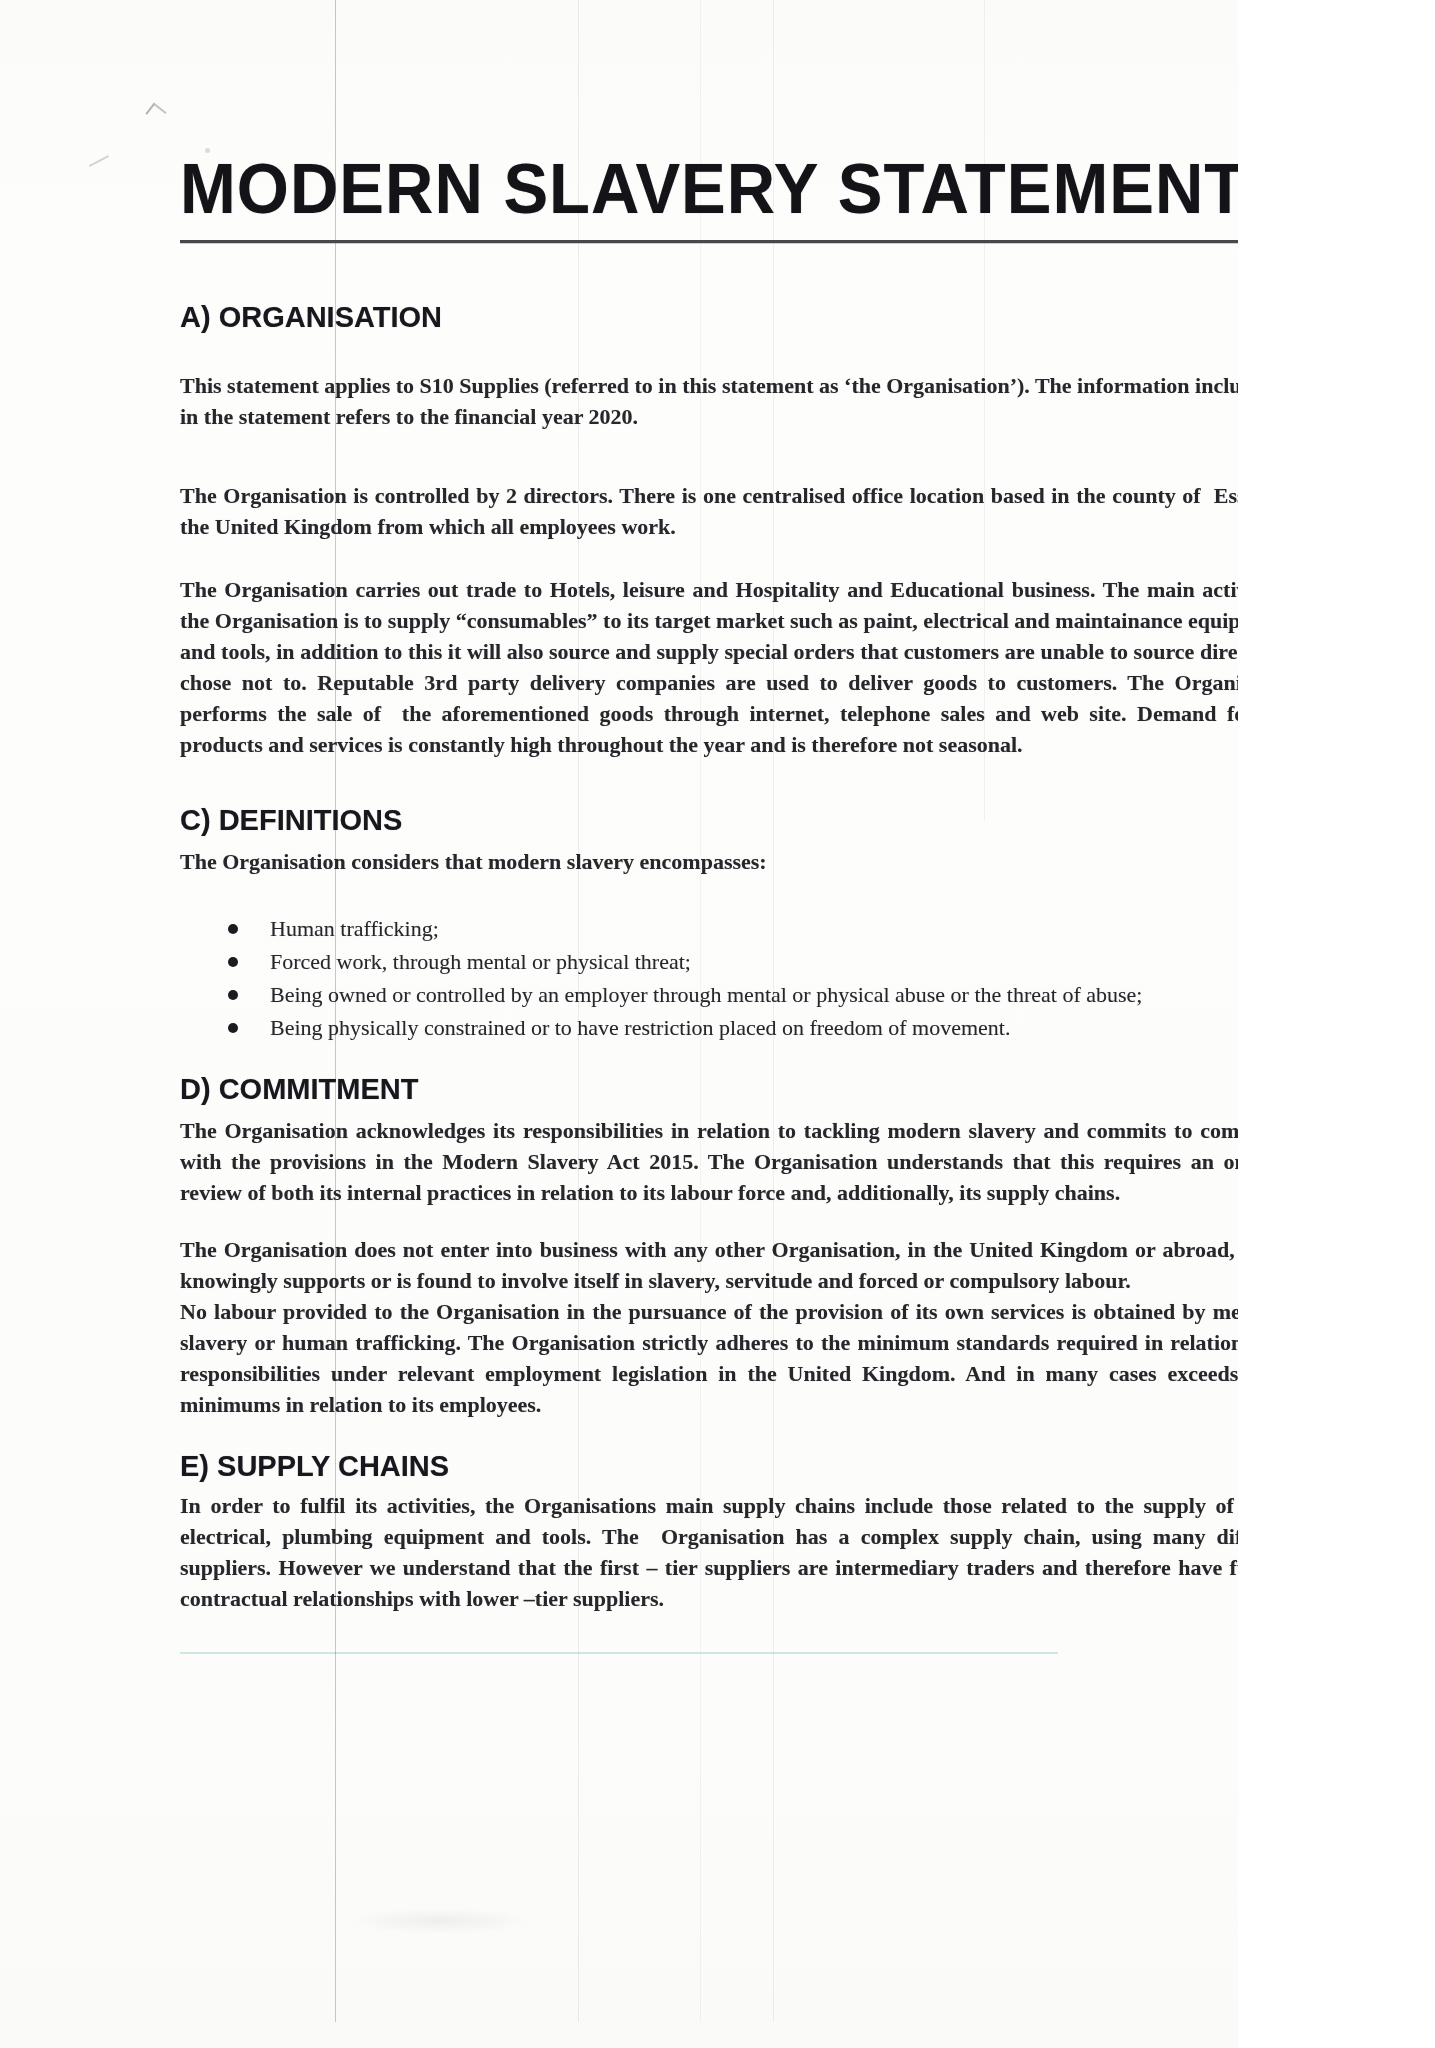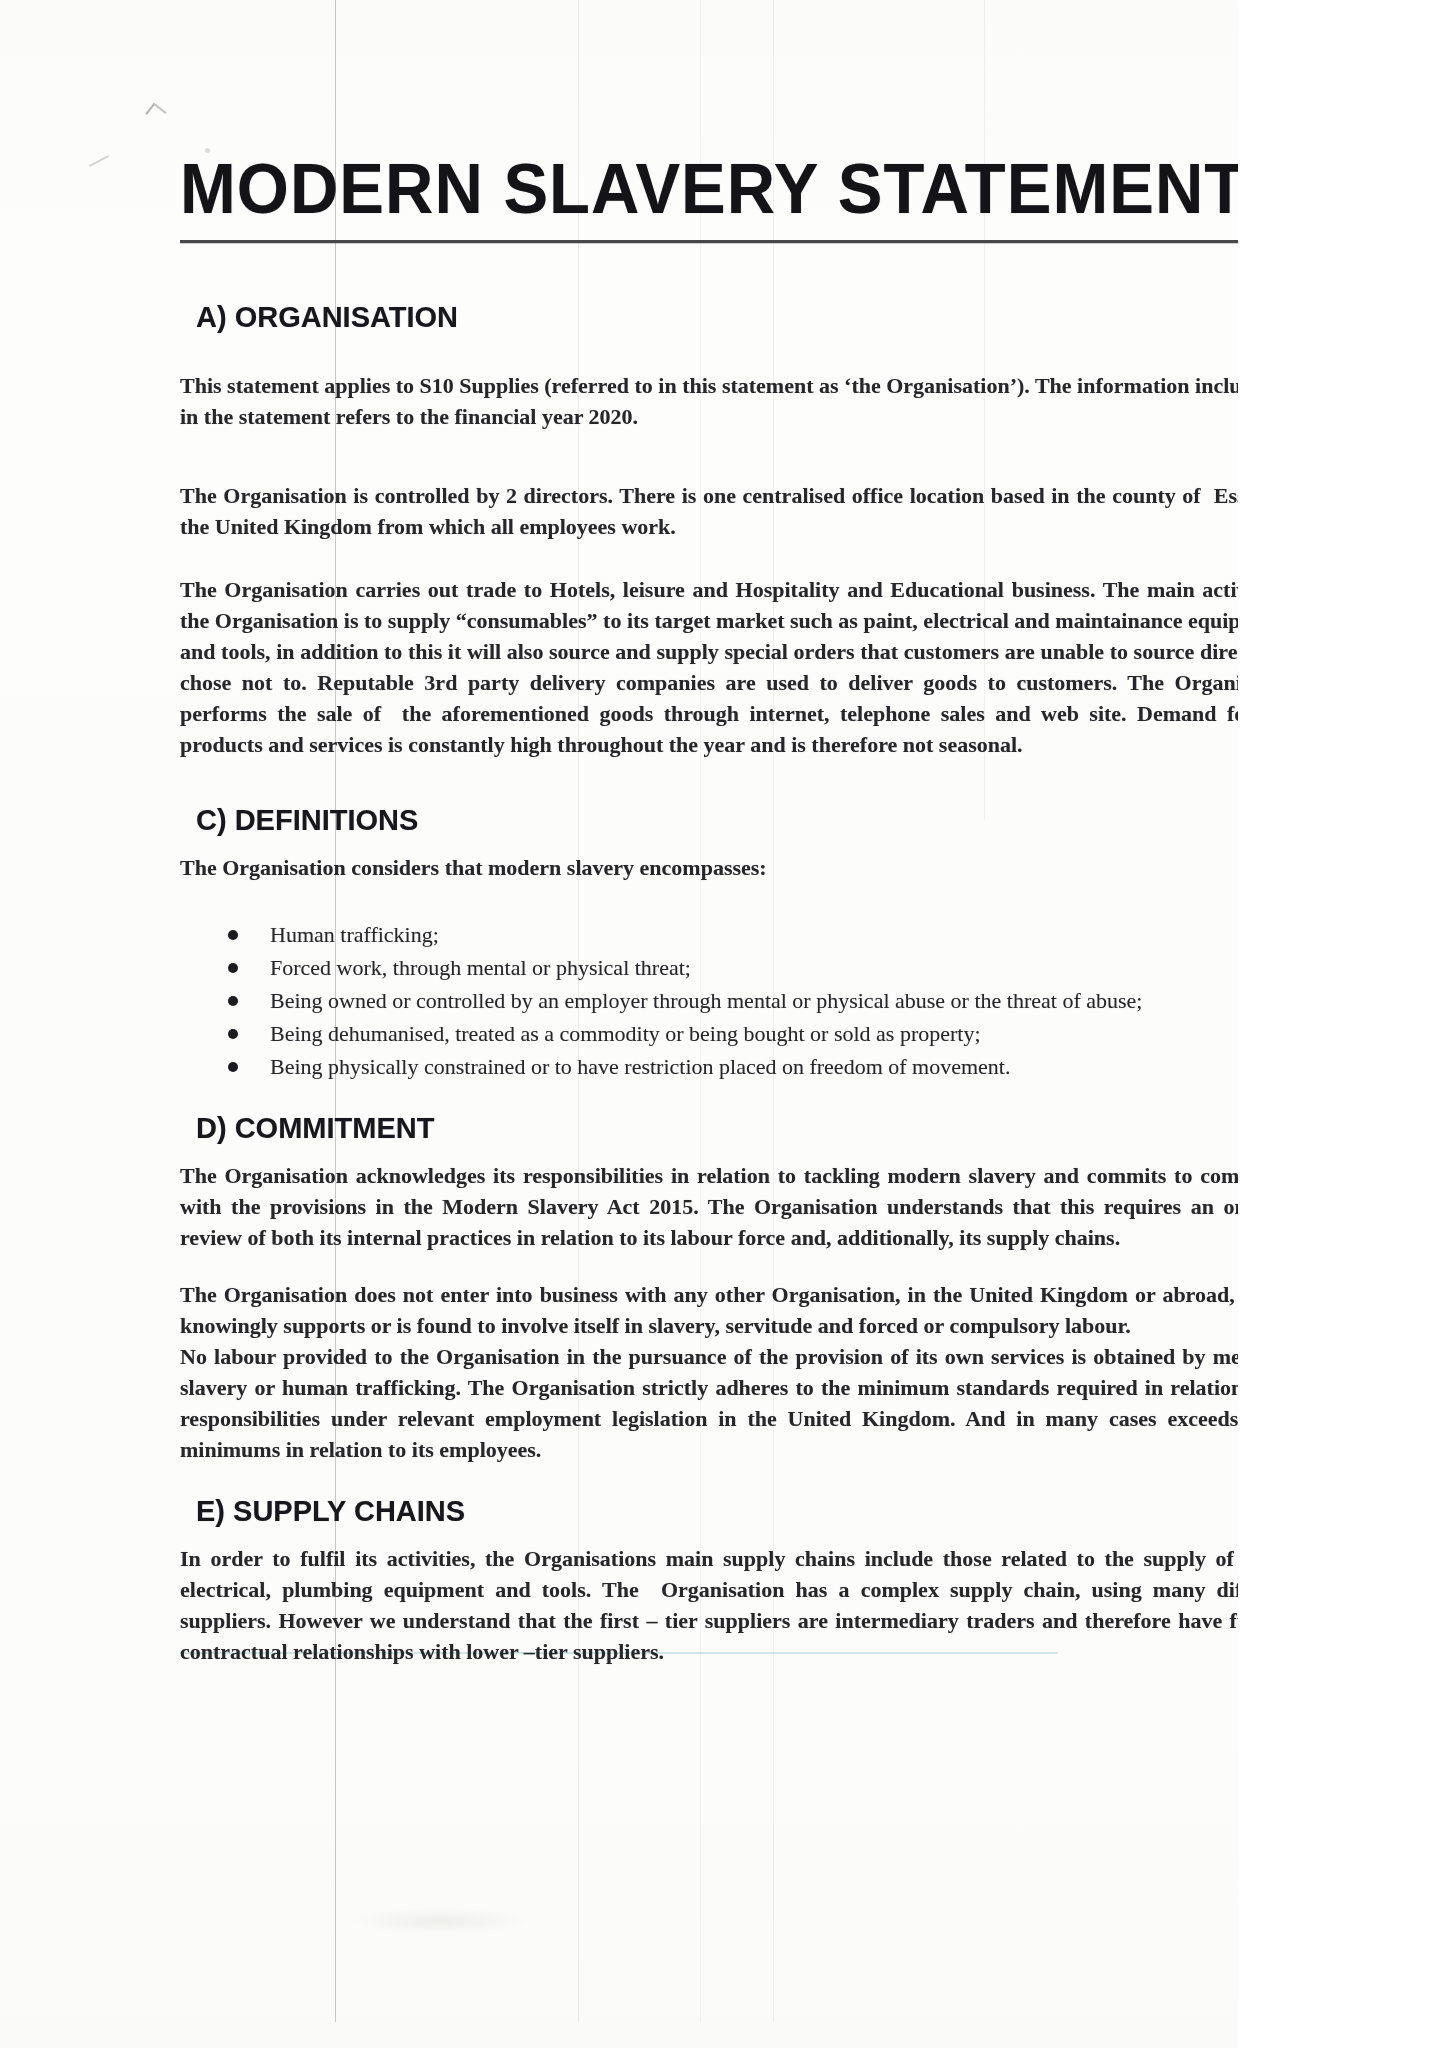--- a/index.html
+++ b/index.html
@@ -28,21 +28,21 @@
   .title-rule{
     margin-top:18px;height:3px;width:1129px;
     background:#47474c;
     box-shadow:0 1px 0 rgba(70,70,76,.25);
   }
   h2{
     font-family:"Liberation Sans", sans-serif;
     font-weight:bold;
     font-size:29px;line-height:32px;
     color:#17171d;
-    margin:16px;
+    margin:0;
     text-shadow:0 0 1px rgba(20,20,30,.35);
   }
   p{
     margin:0;
     font-size:22px;line-height:31px;
     white-space:pre-wrap;
     text-shadow:0 0 1px rgba(30,30,40,.22);
     font-weight:bold;
   }
   .just{text-align:justify;}
@@ -117,21 +117,20 @@
 
     <p class="p-b1 just">The Organisation is controlled by 2 directors. There is one centralised office location based in the county of  Essex  in the United Kingdom from which all employees work.</p>
     <p class="p-b2 just">The Organisation carries out trade to Hotels, leisure and Hospitality and Educational business. The main activity of the Organisation is to supply “consumables” to its target market such as paint, electrical and maintainance equiprment and tools, in addition to this it will also source and supply special orders that customers are unable to source directly or chose not to. Reputable 3rd party delivery companies are used to deliver goods to customers. The Organisation performs the sale of  the aforementioned goods through internet, telephone sales and web site. Demand for our products and services is constantly high throughout the year and is therefore not seasonal.</p>
 
     <h2 class="h-c">C) DEFINITIONS</h2>
     <p class="p-c">The Organisation considers that modern slavery encompasses:</p>
     <ul class="defs">
       <li>Human trafficking;</li>
       <li>Forced work, through mental or physical threat;</li>
       <li>Being owned or controlled by an employer through mental or physical abuse or the threat of abuse;</li>
-      <li>Being dehumanised, treated as a commodity or being bought or sold as property;</li>
       <li>Being physically constrained or to have restriction placed on freedom of movement.</li>
     </ul>
 
     <h2 class="h-d">D) COMMITMENT</h2>
     <p class="p-d1 just">The Organisation acknowledges its responsibilities in relation to tackling modern slavery and commits to complying with the provisions in the Modern Slavery Act 2015. The Organisation understands that this requires an ongoing review of both its internal practices in relation to its labour force and, additionally, its supply chains.</p>
     <p class="p-d2 just">The Organisation does not enter into business with any other Organisation, in the United Kingdom or abroad, which knowingly supports or is found to involve itself in slavery, servitude and forced or compulsory labour.</p>
     <p class="p-d3 just">No labour provided to the Organisation in the pursuance of the provision of its own services is obtained by means of slavery or human trafficking. The Organisation strictly adheres to the minimum standards required in relation to its responsibilities under relevant employment legislation in the United Kingdom. And in many cases exceeds those minimums in relation to its employees.</p>
 
     <h2 class="h-e">E) SUPPLY CHAINS</h2>
     <p class="p-e just">In order to fulfil its activities, the Organisations main supply chains include those related to the supply of paint, electrical, plumbing equipment and tools. The  Organisation has a complex supply chain, using many different suppliers. However we understand that the first – tier suppliers are intermediary traders and therefore have further contractual relationships with lower –tier suppliers.</p>

